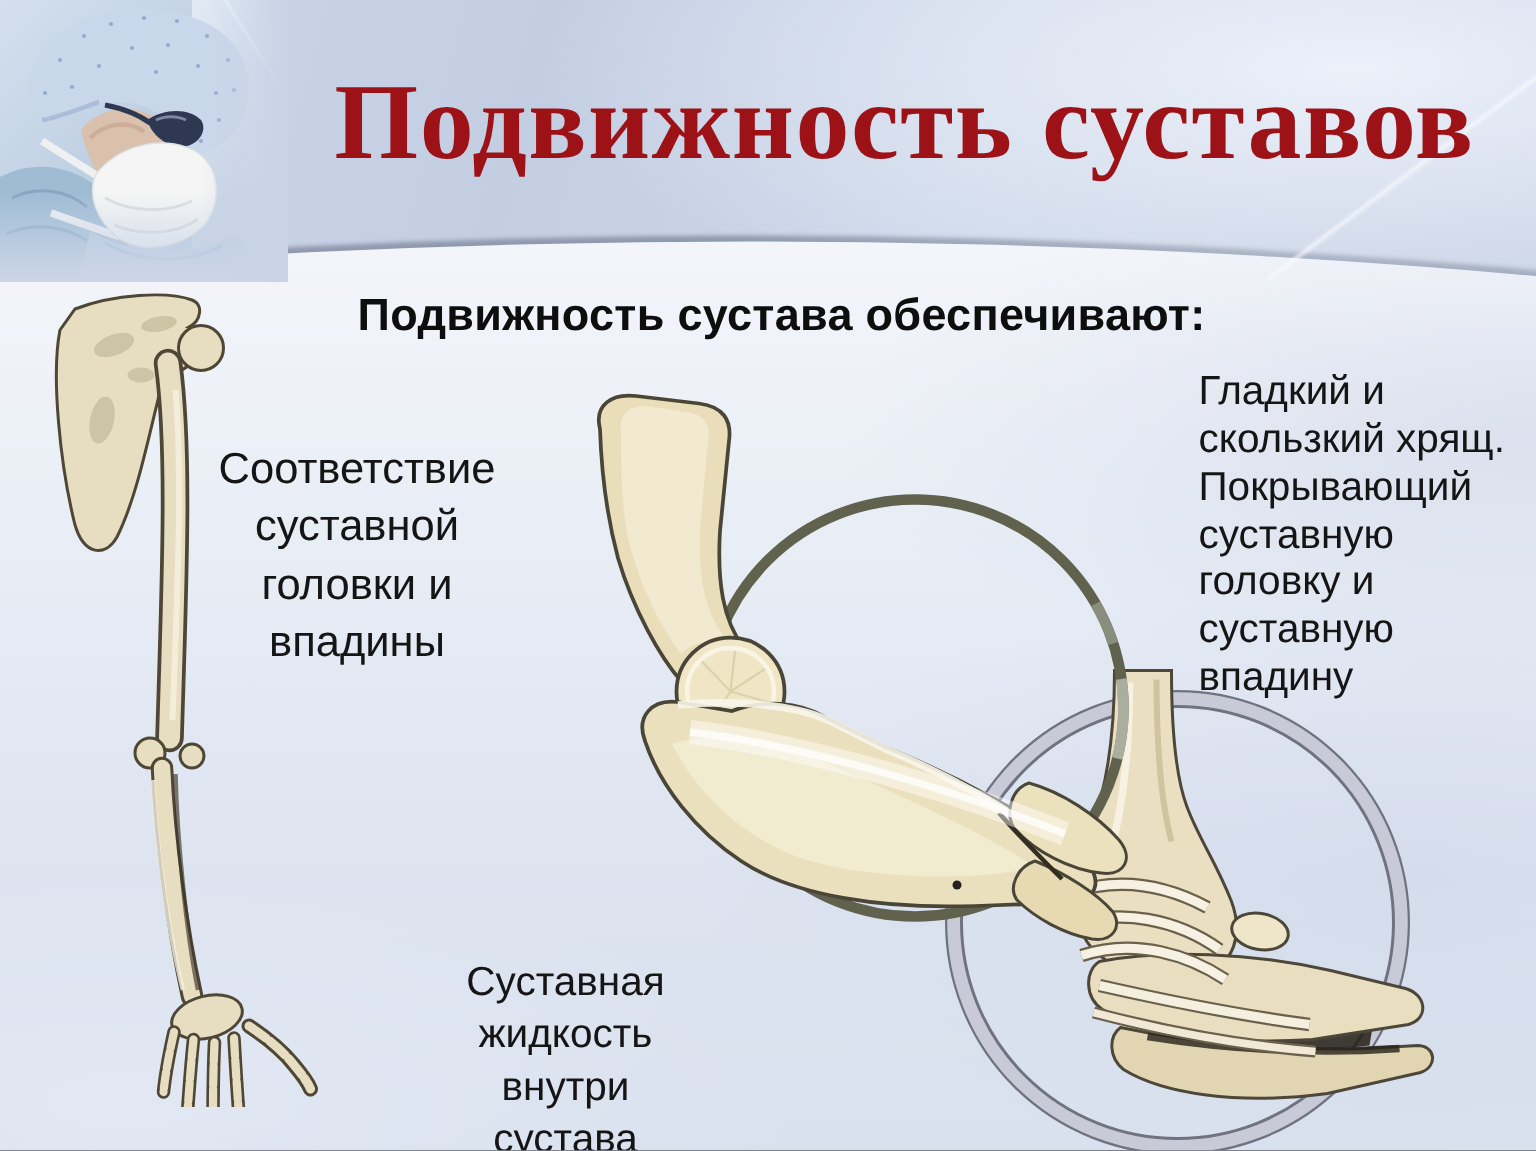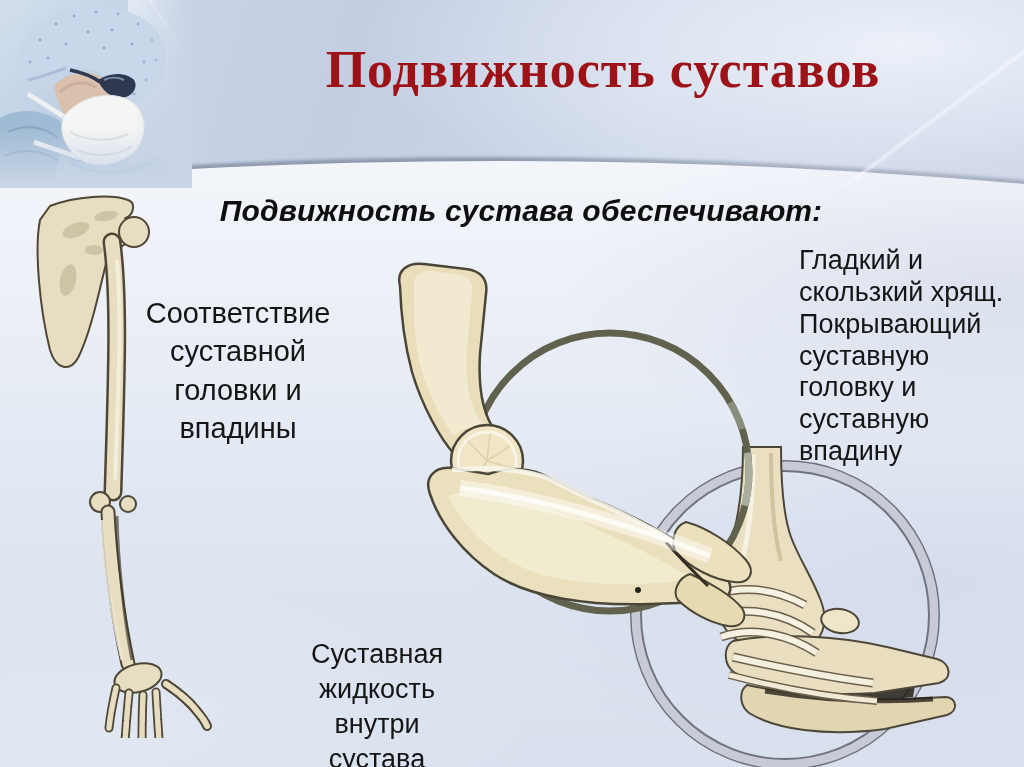--- a/index.html
+++ b/index.html
@@ -26,25 +26,25 @@
       radial-gradient(700px 240px at 8% 96%, rgba(230,236,247,.6), rgba(230,236,247,0) 65%);
   }
   .streak{
     position:absolute;left:845px;top:185px;width:330px;height:3px;border-radius:2px;
     background:rgba(249,251,255,.65);transform:rotate(-37deg);transform-origin:left center;
     filter:blur(1px);
   }
   .title{
     position:absolute;left:190px;right:8px;top:40px;text-align:center;
     font-family:"Liberation Serif","DejaVu Serif",serif;font-weight:700;
-    font-size:52px;letter-spacing:1px;color:#9c1216;z-index:6;
+    font-size:72px;letter-spacing:1px;color:#9c1216;z-index:6;
   }
   .subtitle{
     position:absolute;left:60px;width:922px;top:194px;text-align:center;
-    font-weight:700;font-size:30px;color:#0e0e0e;z-index:6;letter-spacing:.2px;font-style:italic;
+    font-weight:700;font-size:30px;color:#0e0e0e;z-index:6;letter-spacing:.2px;
   }
   .caption{color:#151515;white-space:pre-line;z-index:6;position:absolute;}
   .caption-left{left:128px;top:294px;width:220px;font-size:29px;line-height:1.32;text-align:center;}
   .caption-right{left:799px;top:245px;width:225px;font-size:27px;line-height:1.18;text-align:left;}
   .caption-bottom{left:282px;top:637px;width:190px;font-size:27px;line-height:1.3;text-align:center;}
   .photo{position:absolute;left:0;top:0;width:192px;height:188px;z-index:4;}
   .photo-fade{
     position:absolute;inset:0;
     background:
       linear-gradient(to right, rgba(201,211,230,0) 70%, rgba(201,211,230,.9) 95%, #c9d3e6 100%),

